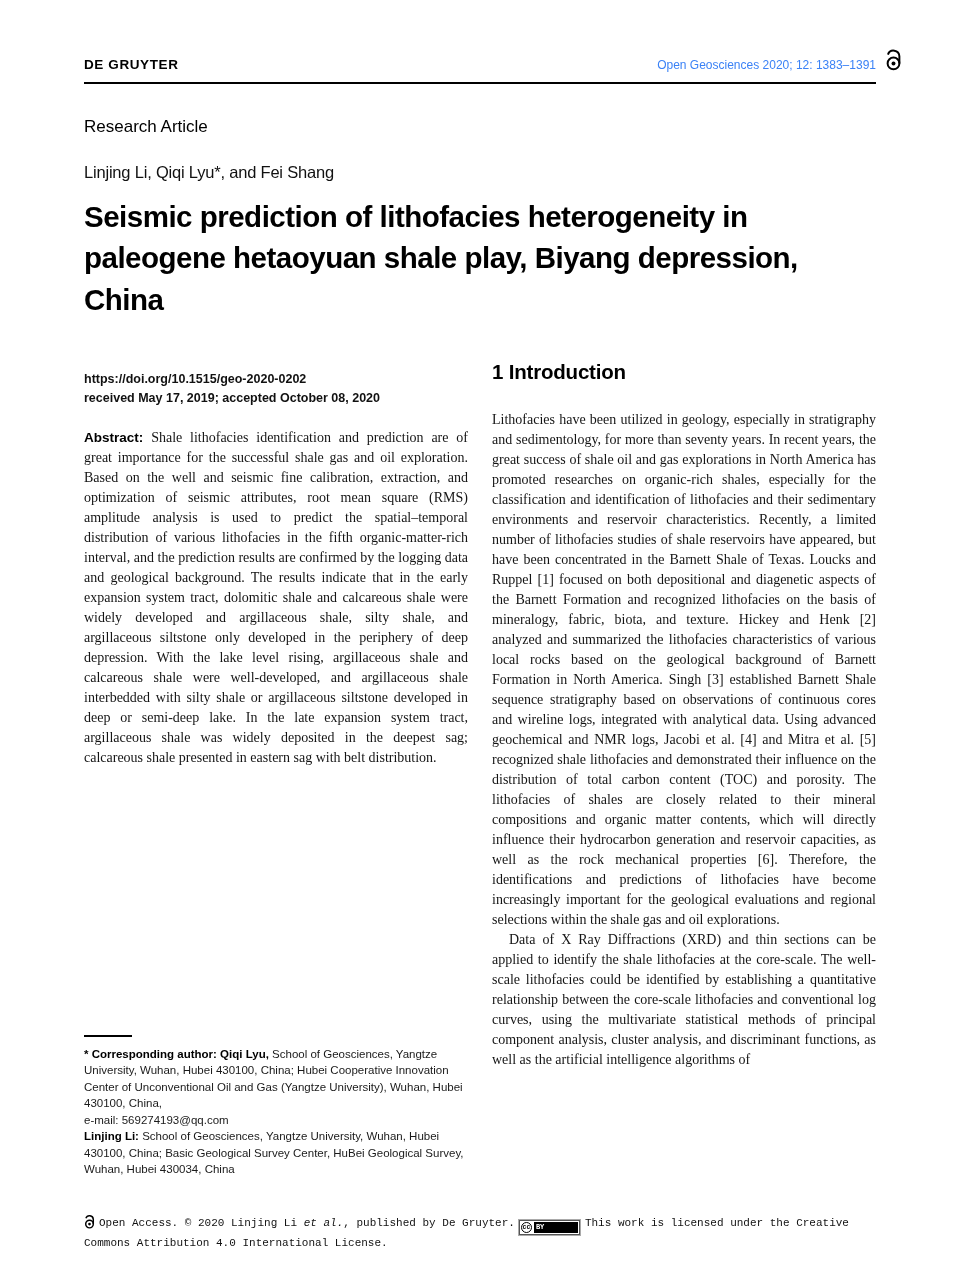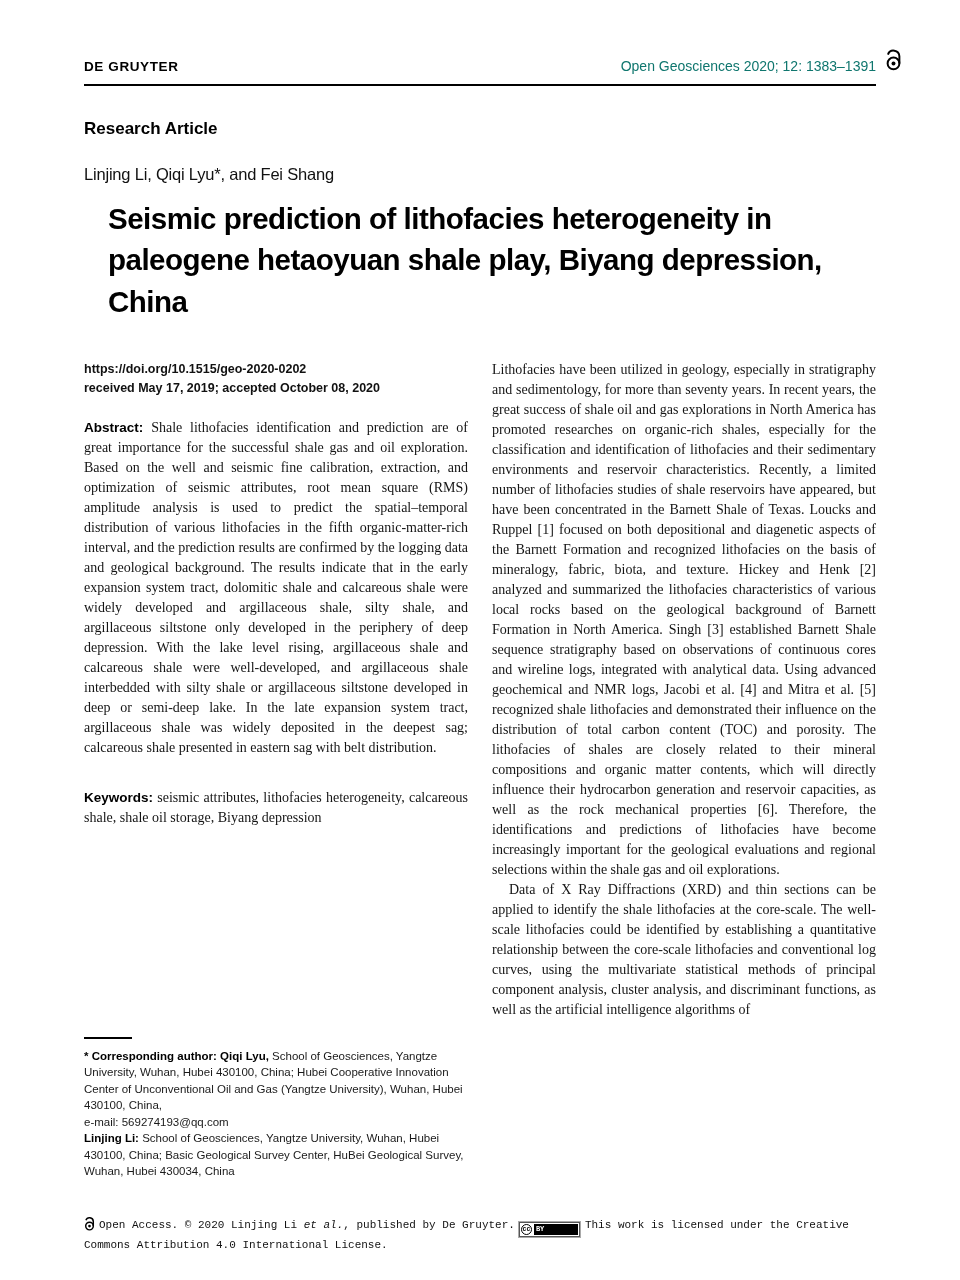--- a/index.html
+++ b/index.html
@@ -14,42 +14,41 @@
     overflow:hidden;
     font-family:"Liberation Sans", sans-serif;
   }
 
   
   .journal-header {
     display:flex; justify-content:space-between; align-items:flex-end;
     padding-bottom:10px;
   }
   .publisher { font-size:13.5px; font-weight:bold; letter-spacing:.6px; color:#000; }
-  .journal-ref { font-size:14px; color:#0f766e;margin-top:12px; }
+  .journal-ref { font-size:12px; color:#3b82f6;margin-top:12px; }
   .header-rule { border:none; border-top:2.5px solid #000; margin-bottom:33px; }
   .oa-corner { position:absolute; top:48px; right:58px; }
 
   
-  .article-type { font-size:17px; font-weight:bold; color:#000; margin-bottom:26px; }
+  .article-type { font-size:17px; font-weight:normal; color:#000; margin-bottom:26px; }
   .authors { font-size:16.5px; color:#111; margin-bottom:14px; letter-spacing:-.2px; }
   .title {
     font-size:29.5px; font-weight:bold; color:#000;
     line-height:1.4; letter-spacing:-.5px;
     margin-bottom:38px;
-    margin-left:24px;
   }
 
   
   .columns {
     display:grid; grid-template-columns:1fr 1fr; column-gap:24px;
     min-height:840px;
   }
   .col-left { display:flex; flex-direction:column; }
 
-  .doi-block { font-size:12.5px; font-weight:bold; line-height:19px; color:#111; margin-bottom:20px; }
+  .doi-block { font-size:12.5px; font-weight:bold; line-height:19px; color:#111; margin-bottom:20px;margin-top:12px; }
   .doi-block a { color:#111; text-decoration:none; }
 
   .serif-par {
     font-family:"Liberation Serif", serif;
     font-size:14px; line-height:20px; color:#141414;
     text-align:justify;
   }
   .runin { font-family:"Liberation Sans", sans-serif; font-weight:bold; font-size:13.5px; color:#000; }
   .abstract { margin-bottom:30px; }
   .keywords { }
@@ -117,30 +116,30 @@
   <div class="columns">
 
     <div class="col-left">
       <div class="doi-block">
         <a href="#">https://doi.org/10.1515/geo-2020-0202</a><br>
         <span>received May 17, 2019; accepted October 08, 2020</span>
       </div>
 
       <p class="serif-par abstract"><span class="runin">Abstract:</span> <span>Shale lithofacies identification and prediction are of great importance for the successful shale gas and oil exploration. Based on the well and seismic fine calibration, extraction, and optimization of seismic attributes, root mean square (RMS) amplitude analysis is used to predict the spatial–temporal distribution of various lithofacies in the fifth organic-matter-rich interval, and the prediction results are confirmed by the logging data and geological background. The results indicate that in the early expansion system tract, dolomitic shale and calcareous shale were widely developed and argillaceous shale, silty shale, and argillaceous siltstone only developed in the periphery of deep depression. With the lake level rising, argillaceous shale and calcareous shale were well-developed, and argillaceous shale interbedded with silty shale or argillaceous siltstone developed in deep or semi-deep lake. In the late expansion system tract, argillaceous shale was widely deposited in the deepest sag; calcareous shale presented in eastern sag with belt distribution.</span></p>
 
-      <p class="serif-par keywords"><span class="runin">Keywords:</span> <span>seismic attributes, lithofacies heterogeneity, calcareous shale, shale oil storage, Biyang depression</span></p>
 
       <div class="footnote">
         <hr class="footnote-rule">
         <p><b>* Corresponding author: Qiqi Lyu,</b> <span>School of Geosciences, Yangtze University, Wuhan, Hubei 430100, China; Hubei Cooperative Innovation Center of Unconventional Oil and Gas (Yangtze University), Wuhan, Hubei 430100, China,</span><br><span>e-mail: 569274193@qq.com</span></p>
         <p><b>Linjing Li:</b> <span>School of Geosciences, Yangtze University, Wuhan, Hubei 430100, China; Basic Geological Survey Center, HuBei Geological Survey, Wuhan, Hubei 430034, China</span></p>
       </div>
     </div>
 
     <div class="col-right">
+      <h2 class="section-heading">1 Introduction</h2>
       <p class="serif-par">Lithofacies have been utilized in geology, especially in stratigraphy and sedimentology, for more than seventy years. In recent years, the great success of shale oil and gas explorations in North America has promoted researches on organic-rich shales, especially for the classification and identification of lithofacies and their sedimentary environments and reservoir characteristics. Recently, a limited number of lithofacies studies of shale reservoirs have appeared, but have been concentrated in the Barnett Shale of Texas. Loucks and Ruppel [1] focused on both depositional and diagenetic aspects of the Barnett Formation and recognized lithofacies on the basis of mineralogy, fabric, biota, and texture. Hickey and Henk [2] analyzed and summarized the lithofacies characteristics of various local rocks based on the geological background of Barnett Formation in North America. Singh [3] established Barnett Shale sequence stratigraphy based on observations of continuous cores and wireline logs, integrated with analytical data. Using advanced geochemical and NMR logs, Jacobi et al. [4] and Mitra et al. [5] recognized shale lithofacies and demonstrated their influence on the distribution of total carbon content (TOC) and porosity. The lithofacies of shales are closely related to their mineral compositions and organic matter contents, which will directly influence their hydrocarbon generation and reservoir capacities, as well as the rock mechanical properties [6]. Therefore, the identifications and predictions of lithofacies have become increasingly important for the geological evaluations and regional selections within the shale gas and oil explorations.</p>
       <p class="serif-par intro-p2">Data of X Ray Diffractions (XRD) and thin sections can be applied to identify the shale lithofacies at the core-scale. The well-scale lithofacies could be identified by establishing a quantitative relationship between the core-scale lithofacies and conventional log curves, using the multivariate statistical methods of principal component analysis, cluster analysis, and discriminant functions, as well as the artificial intelligence algorithms of</p>
     </div>
   </div>
 
   <div class="page-footer"><span class="oa-icon-small"><svg width="11" height="15" viewBox="0 0 26 34">
         <g fill="none" stroke="#000" stroke-width="3.4">
           <circle cx="13" cy="23" r="9"></circle>
           <path d="M22 23 V 12 a 9 9 0 0 0 -17.5 -2.5"></path>
         </g>

